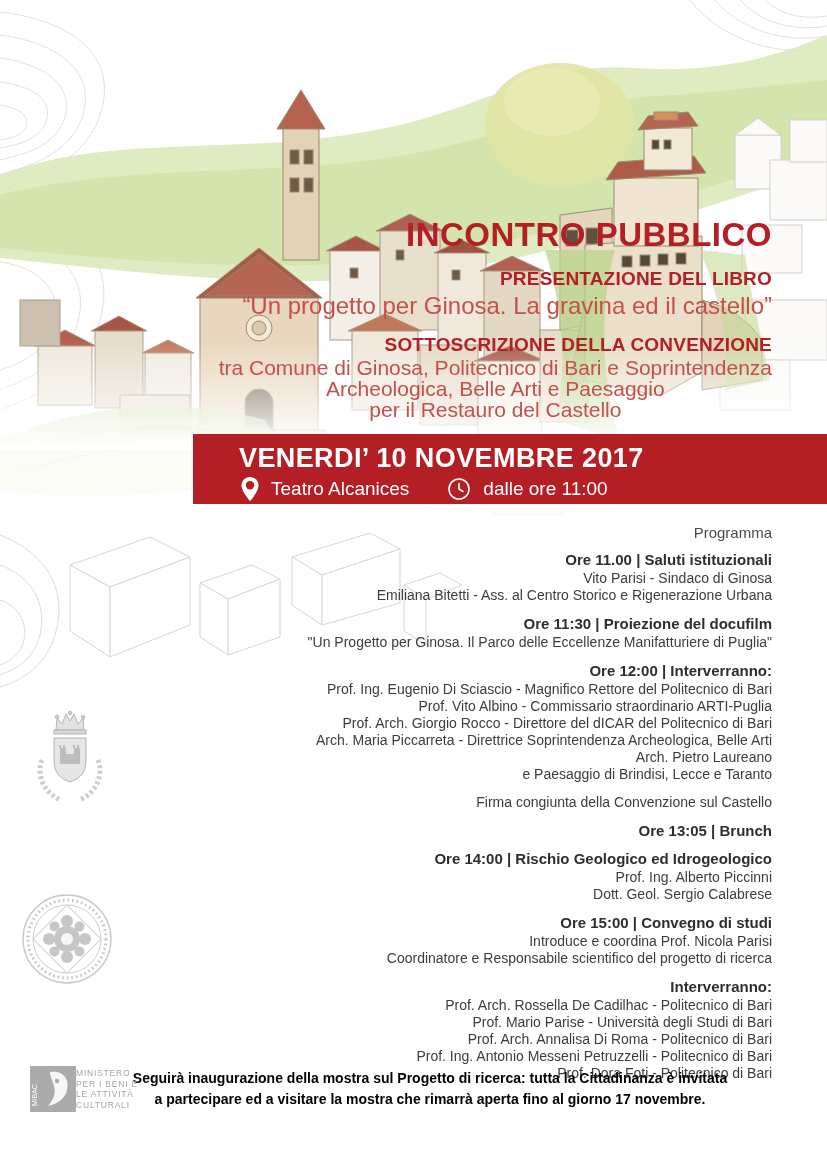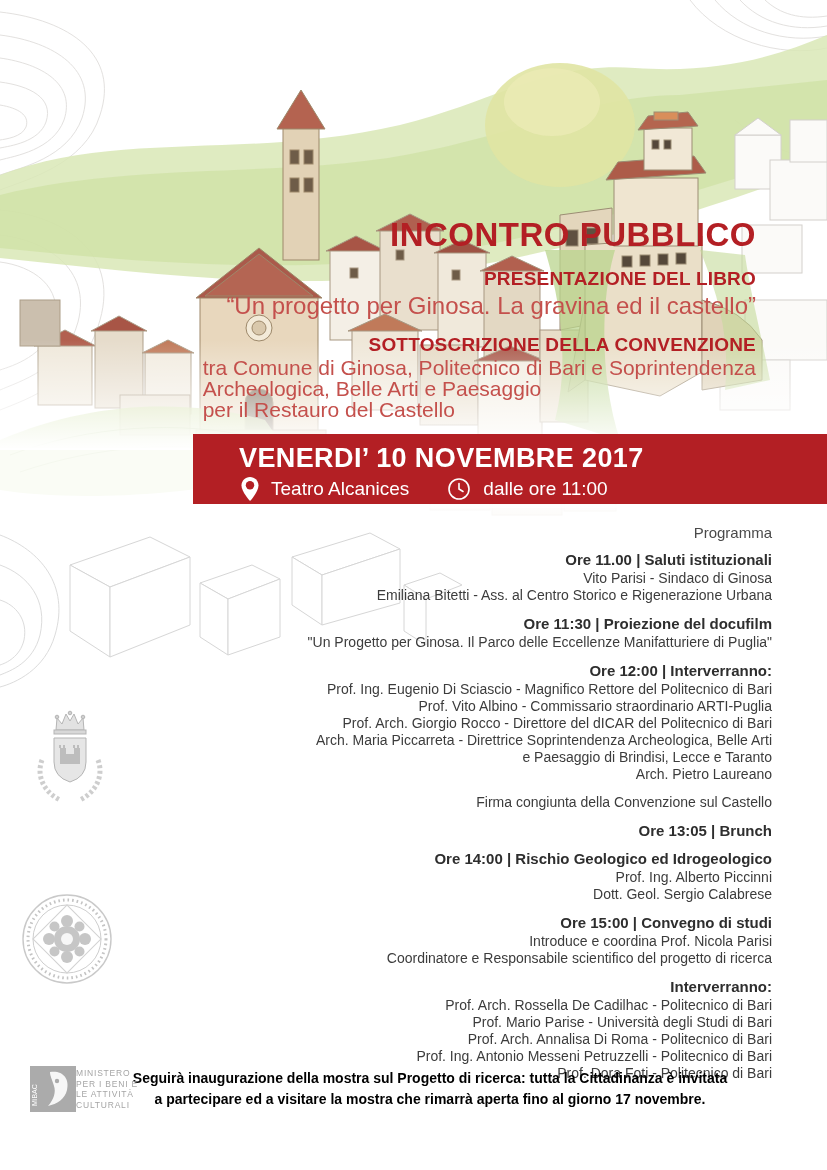--- a/index.html
+++ b/index.html
@@ -2,21 +2,21 @@
 <html><head>
 <meta charset="utf-8">
 <style>
   html,body{margin:0;padding:0;}
   body{
     width:827px;height:1170px;position:relative;overflow:hidden;background:#ffffff;
     font-family:"Liberation Sans",sans-serif;
     --red:#b31f24; --lightred:#c4504c; --ink:#3c3c3c; --grey:#b9b9b9;
   }
   .abs{position:absolute;}
-  .right-col{position:absolute;right:71px;text-align:left;}
+  .right-col{position:absolute;right:55px;text-align:center;}
   .poster-title{top:216px;font-size:33px;font-weight:bold;color:var(--red);letter-spacing:.5px;}
   .sec-heading{font-size:19px;font-weight:bold;color:var(--red);letter-spacing:.2px;}
   .book-heading{top:268px;}
   .book-subtitle{top:292px;font-size:24px;color:var(--lightred);}
   .conv-heading{top:334px;}
   .conv-lines{top:357px;font-size:21px;color:var(--lightred);line-height:21px;}
   .banner{position:absolute;left:193px;right:0;top:434px;height:70px;background:var(--red);color:#fff;}
   .banner-date{margin:9px 0 0 46px;font-size:27px;font-weight:bold;letter-spacing:.4px;}
   .banner-row{margin:2px 0 0 46px;display:flex;align-items:center;font-size:19px;}
   .banner-venue{margin-left:10px;}
@@ -229,22 +229,22 @@
       <div class="program-item">
         <div class="program-header">Ore 11:30 | Proiezione del docufilm</div>
         <div class="program-line">"Un Progetto per Ginosa. Il Parco delle Eccellenze Manifatturiere di Puglia"</div>
       </div>
       <div class="program-item">
         <div class="program-header">Ore 12:00 | Interverranno:</div>
         <div class="program-line">Prof. Ing. Eugenio Di Sciascio - Magnifico Rettore del Politecnico di Bari</div>
         <div class="program-line">Prof. Vito Albino - Commissario straordinario ARTI-Puglia</div>
         <div class="program-line">Prof. Arch. Giorgio Rocco - Direttore del dICAR del Politecnico di Bari</div>
         <div class="program-line">Arch. Maria Piccarreta - Direttrice Soprintendenza Archeologica, Belle Arti</div>
+        <div class="program-line">Arch. Pietro Laureano</div>
         <div class="program-line">e Paesaggio di Brindisi, Lecce e Taranto</div>
-        <div class="program-line">Arch. Pietro Laureano</div>
       </div>
       <div class="program-item">
         <div class="program-line">Firma congiunta della Convenzione sul Castello</div>
       </div>
       <div class="program-item">
         <div class="program-header">Ore 13:05 | Brunch</div>
       </div>
       <div class="program-item">
         <div class="program-header">Ore 14:00 | Rischio Geologico ed Idrogeologico</div>
         <div class="program-line">Prof. Ing. Alberto Piccinni</div>

